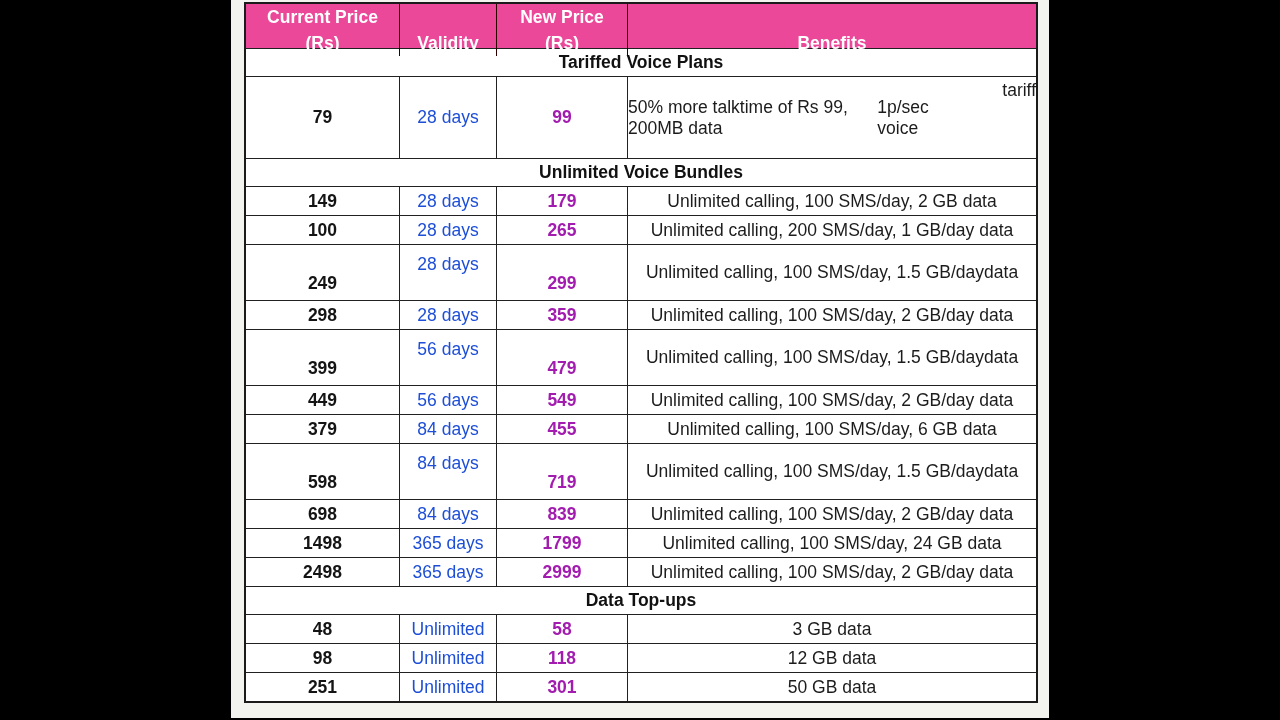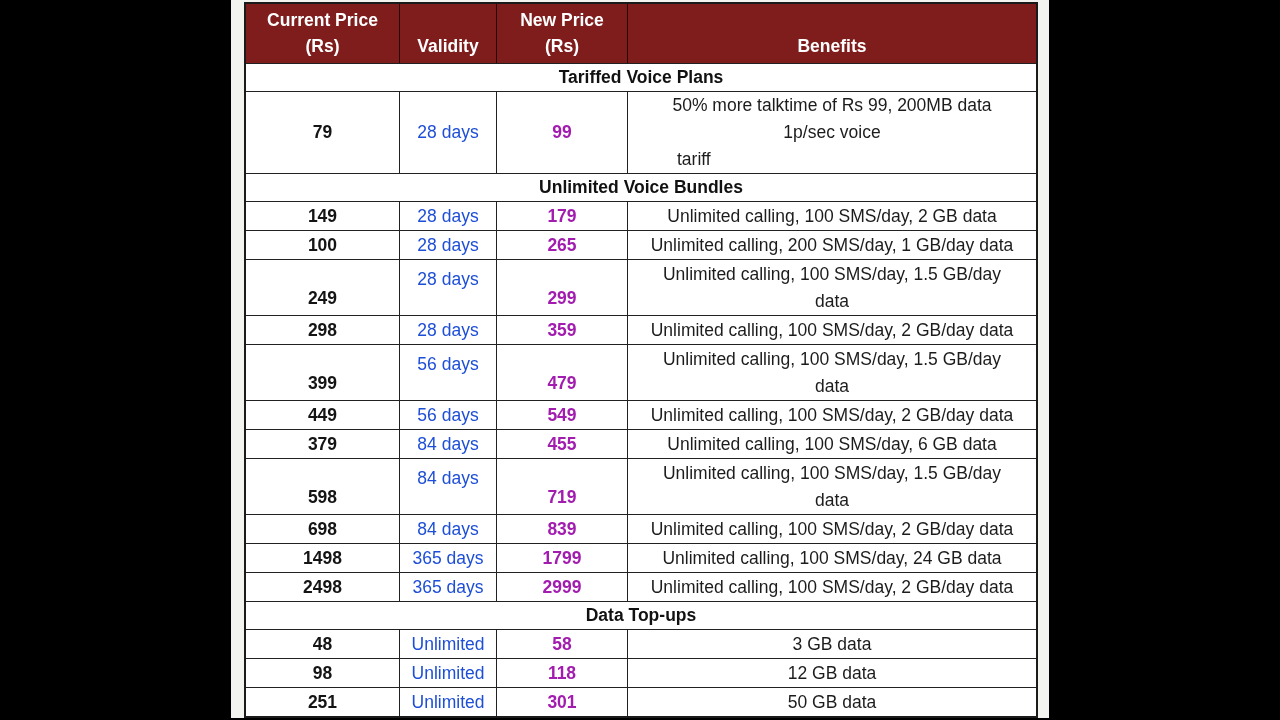--- a/index.html
+++ b/index.html
@@ -7,35 +7,35 @@
          font-family:"Liberation Sans", sans-serif;}
   .sheet{position:absolute;left:231px;top:0;width:818px;height:718px;background:#f3f3f0;}
   .tariff-table{position:absolute;left:13px;top:2px;width:790px;background:#fff;
                 border:2px solid #1b1b1b;}
   .row{display:grid;grid-template-columns:154px 97px 131px 1fr;box-sizing:border-box;}
   .data-row,.section-row{border-top:1.5px solid #212121;}
   .cell{display:flex;align-items:center;justify-content:center;box-sizing:border-box;
         font-size:17.5px;color:#1a1a1a;line-height:1.2;}
   .cell.bordered{border-right:1.5px solid #212121;}
   
-  .header-row{height:59px;background:#7f1d1d;}
+  .header-row{height:44px;background:#ec4899;}
   .header-cell{flex-direction:column;color:#ffffff;font-weight:bold;}
   .header-cell.bordered{border-right:1.5px solid #2a0000;}
   .hline{height:26px;display:flex;align-items:center;justify-content:center;}
   
   .section-row{height:28px;}
   .section-cell{grid-column:1 / -1;font-weight:bold;color:#111;}
   
   .h1{height:29px;}
   .h2{height:56px;}
   .h3{height:82px;}
   .cur{font-weight:bold;color:#141414;}
   .val{color:#1d4ed8;}
   .newp{font-weight:bold;color:#a21caf;}
-  .benefits{flex-direction:column;justify-content:center;color:#1c1c1c;}
+  .benefits{flex-direction:row;justify-content:center;color:#1c1c1c;}
   .benefits .line{height:27px;display:flex;align-items:center;justify-content:center;}
   .benefits .line.indent{align-self:flex-start;padding-left:49px;}
   
   .h2 .cur,.h2 .newp{align-items:flex-end;padding-bottom:6px;}
   .h2 .val{align-items:flex-start;padding-top:9px;}
 </style>
 </head>
 <body>
 
 <div class="stage">

